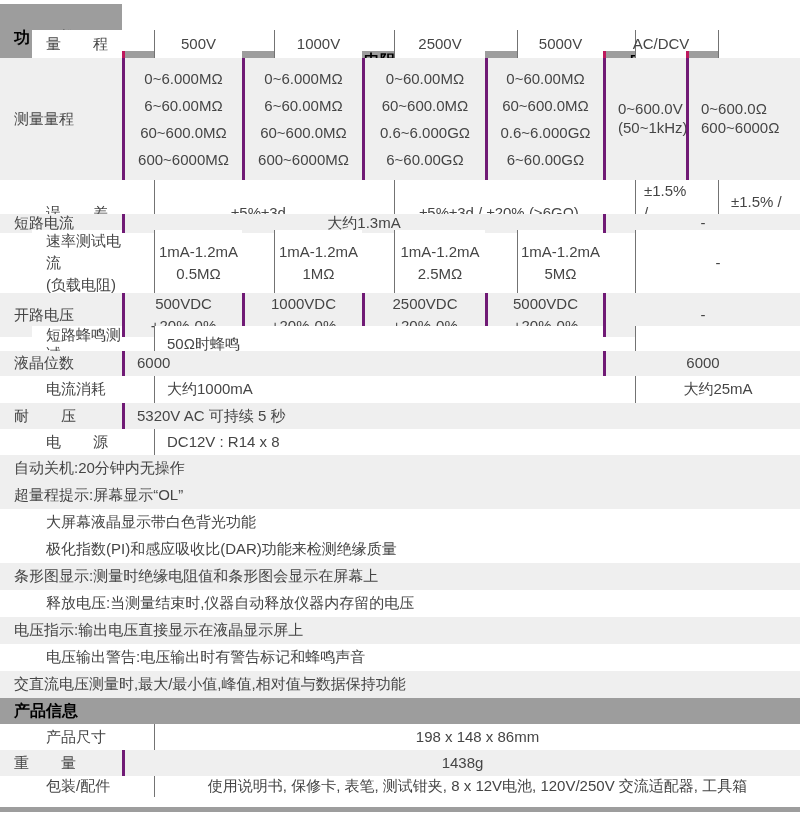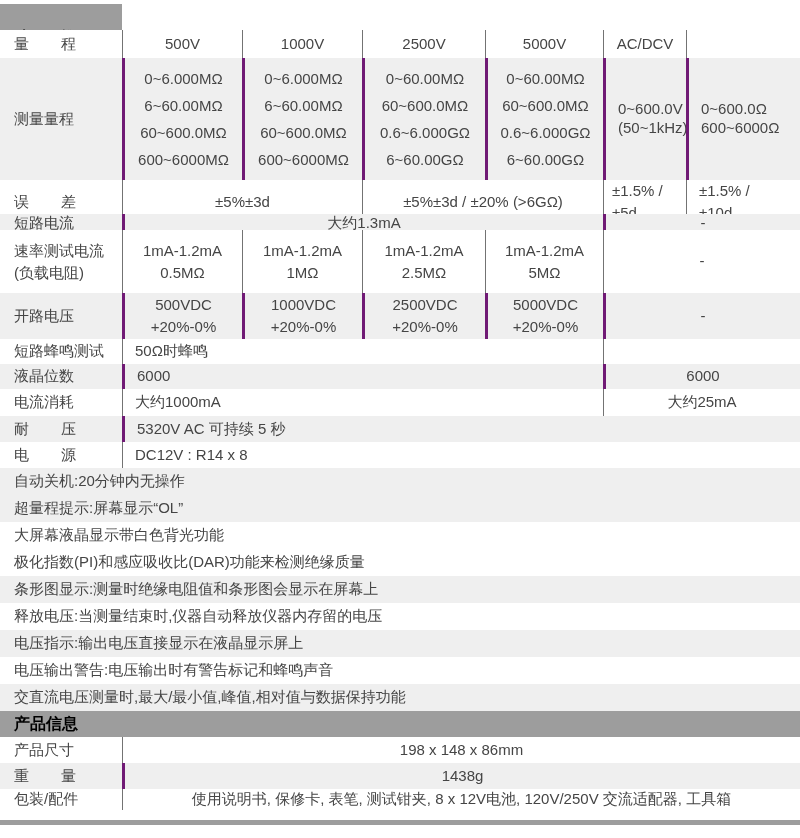--- a/index.html
+++ b/index.html
@@ -18,28 +18,28 @@
   .cell { display:flex; align-items:center; justify-content:center; text-align:center; line-height:1.25; }
   .cell.lft { justify-content:flex-start; text-align:left; padding-left:12px; }
   .cell.lbl { justify-content:flex-start; text-align:left; padding-left:14px; }
   .ml { white-space:pre-line; }
   .sp2 { grid-column:span 2; }
   .sp4 { grid-column:span 4; }
   .sp6 { grid-column:span 6; }
   .sp7 { grid-column:span 7; }
   
   .g .cell { background:#efefef; }
-  .w .cell { background:#ffffff; }
+  .w .cell { background:#ffffff;margin-left:32px; }
   .g .cell + .cell { border-left:3px solid #701a75; }
   .w .cell + .cell { border-left:1px solid #737373; }
   .head .cell, .head2 .cell { background:#9d9d9d; color:#000000; font-weight:600; font-size:16px; }
   .head .cell + .cell { border-left:3px solid #be185d;margin-top:47px; }
   
   .h22{height:16px}.h25{height:25px}.h26{height:26px}.h27{height:27px}
-  .h28{height:28px}.h46{height:46px}.h50{height:34px}.h53{height:63px}.h122{height:122px}
+  .h28{height:28px}.h46{height:33px}.h50{height:34px}.h53{height:63px}.h122{height:122px}
   .h21{height:21px}
   .j2 { display:inline-block; width:62px; text-align:justify; text-align-last:justify; }
   .meas { line-height:27px; }
   .two { line-height:22px; }
   .feature { padding-left:14px; }
   .bottom-bar { width:800px; height:5px; background:#9d9d9d; margin-top:10px; }
 </style>
 </head>
 <body>
 

